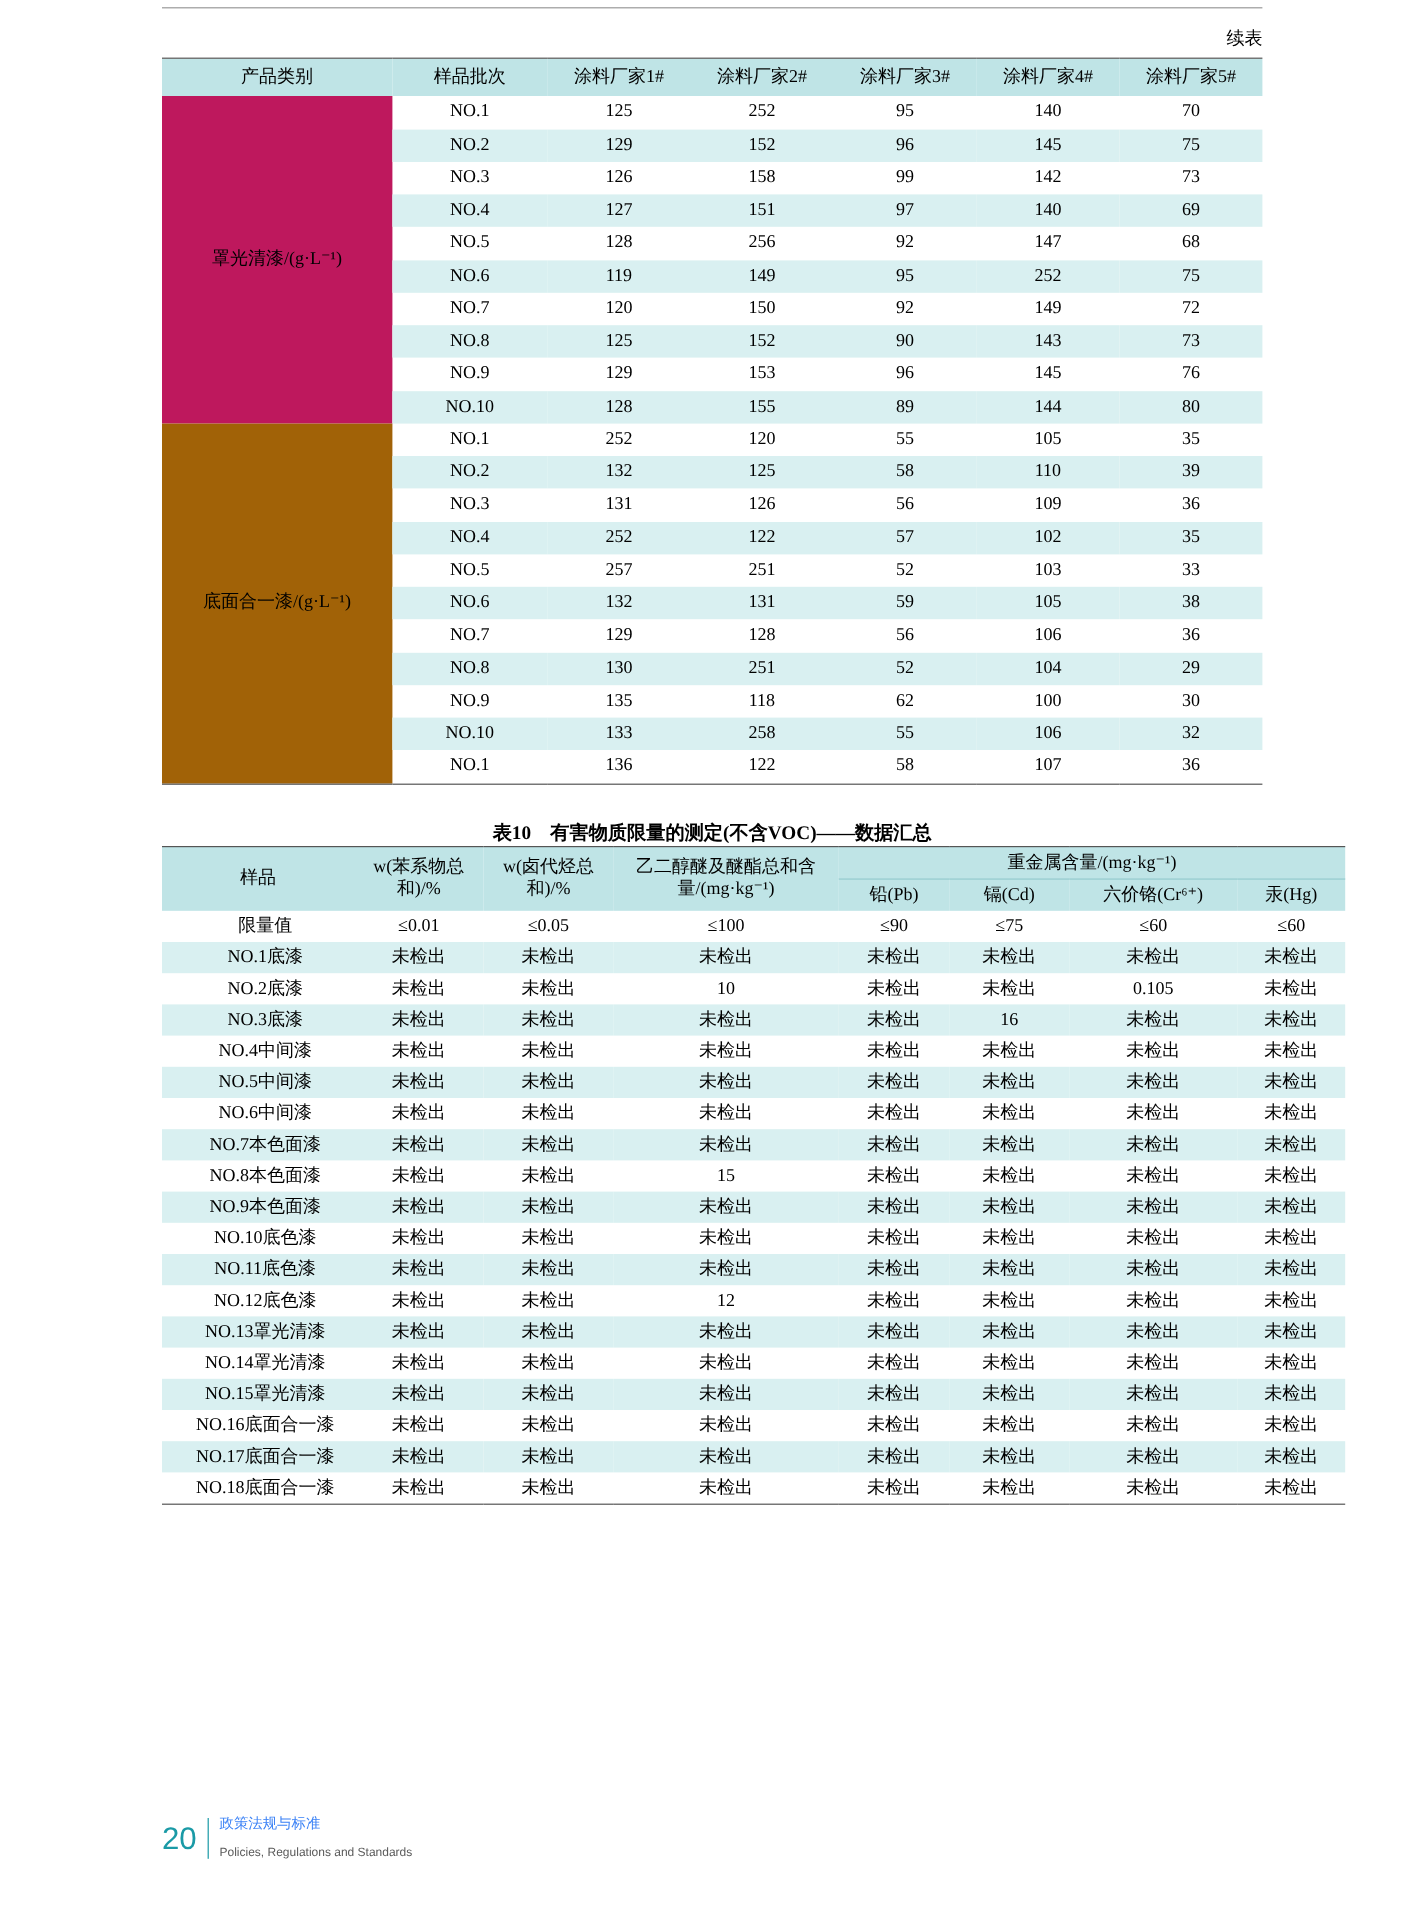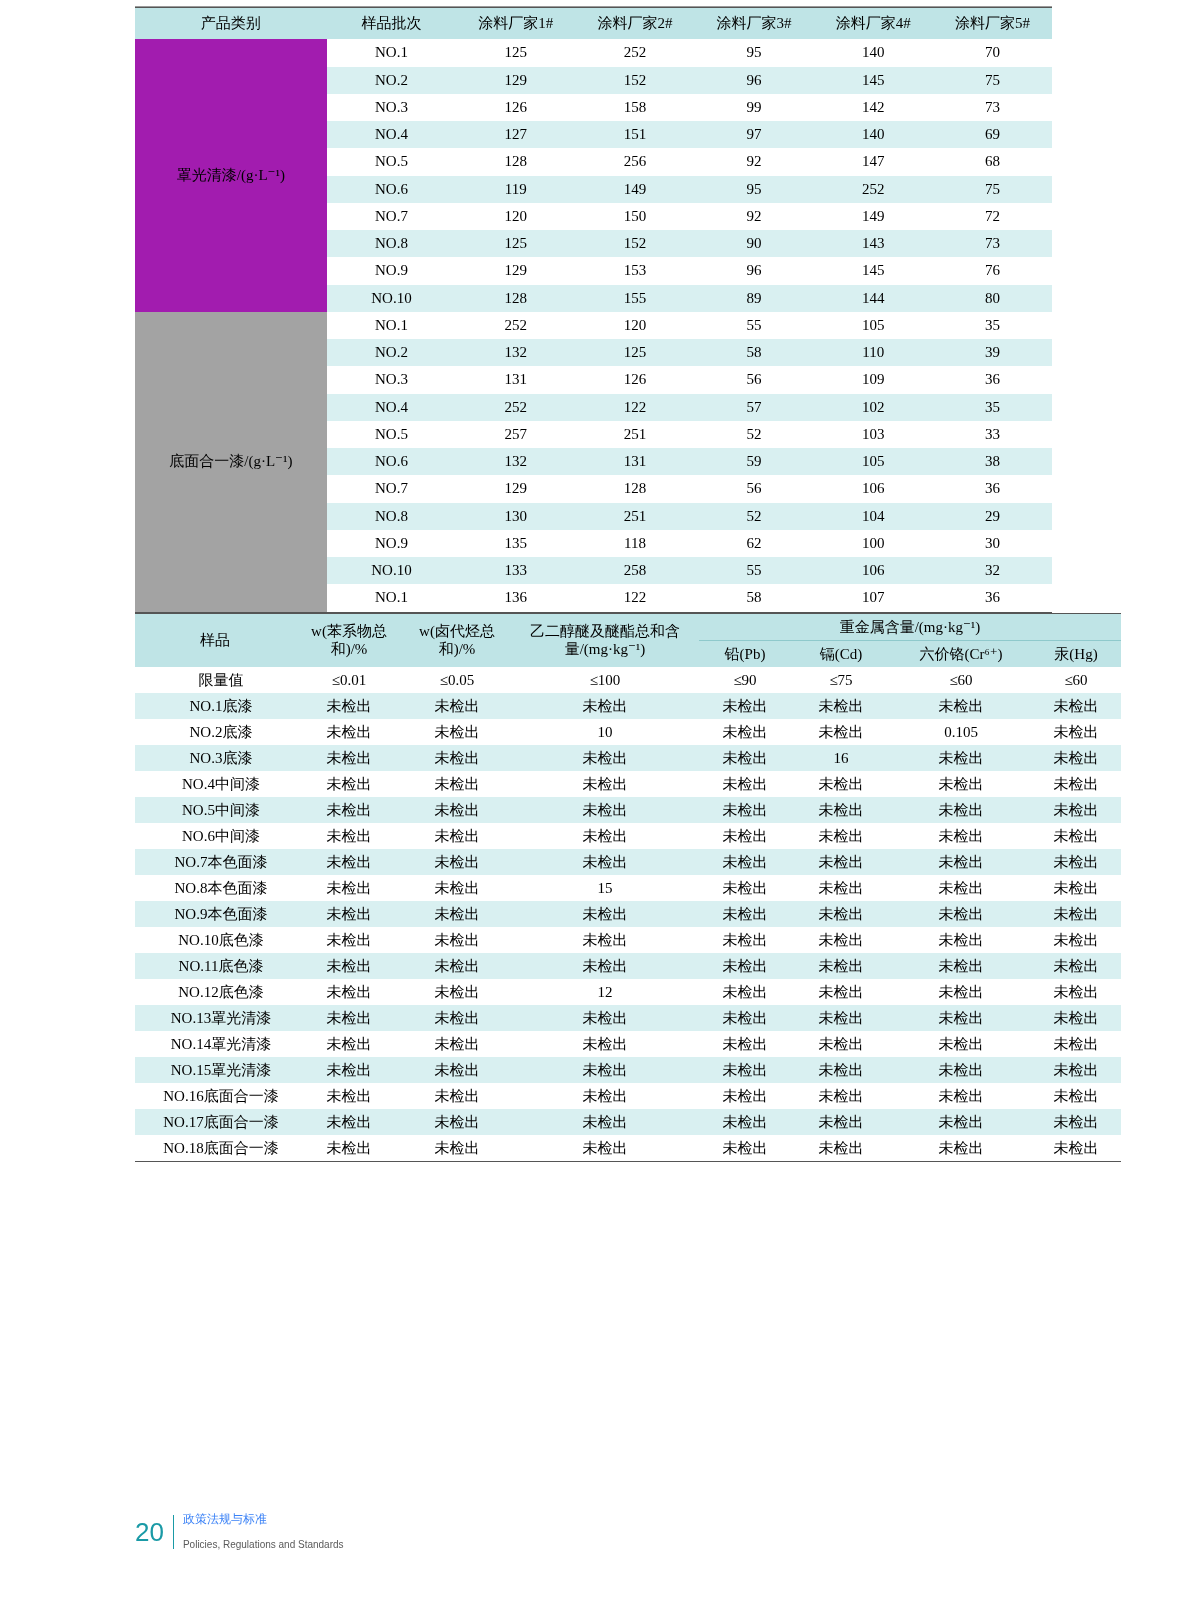--- a/index.html
+++ b/index.html
@@ -65,25 +65,25 @@
     line-height: 1.15;
   }
   .t9 thead th {
     background: #bfe4e6;
     font-weight: normal;
     padding: 7px 2px;
     font-size: 15px;
   }
   .t9 .rowalt td { background: #d9f0f1; }
   .t9 .catcell {
-    background: #a3a3a3;
+    background: #a16207;
     vertical-align: middle;
     font-size: 15px;
   }
-  .t9 .catcell.plain { background: #a21caf; }
+  .t9 .catcell.plain { background: #be185d; }
   .topline { border-top: 1.6px solid #555; }
   .bottomline { border-bottom: 1.6px solid #555; }
 
   
   .caption {
     text-align: center;
     margin-top: 30px;
     font-size: 16px;
     font-weight: bold;
   }
@@ -145,20 +145,21 @@
     margin-top: 12px;
   }
 </style>
 </head>
 <body>
 
 <div class="page">
 
   <div class="header-rule"></div>
 
+  <div class="continued">续表</div>
 
   <table class="t9">
     <colgroup>
       <col style="width:185px">
       <col style="width:125px">
       <col style="width:115px">
       <col style="width:115px">
       <col style="width:115px">
       <col style="width:115px">
       <col style="width:115px">
@@ -343,20 +344,21 @@
         <td>NO.1</td>
         <td>136</td>
         <td>122</td>
         <td>58</td>
         <td>107</td>
         <td>36</td>
       </tr>
     </tbody>
   </table>
 
+  <div class="caption">表10　有害物质限量的测定(不含VOC)——数据汇总</div>
 
   <table class="t10">
     <colgroup>
       <col style="width:160px">
       <col style="width:108px">
       <col style="width:108px">
       <col style="width:188px">
       <col style="width:92px">
       <col style="width:100px">
       <col style="width:140px">

